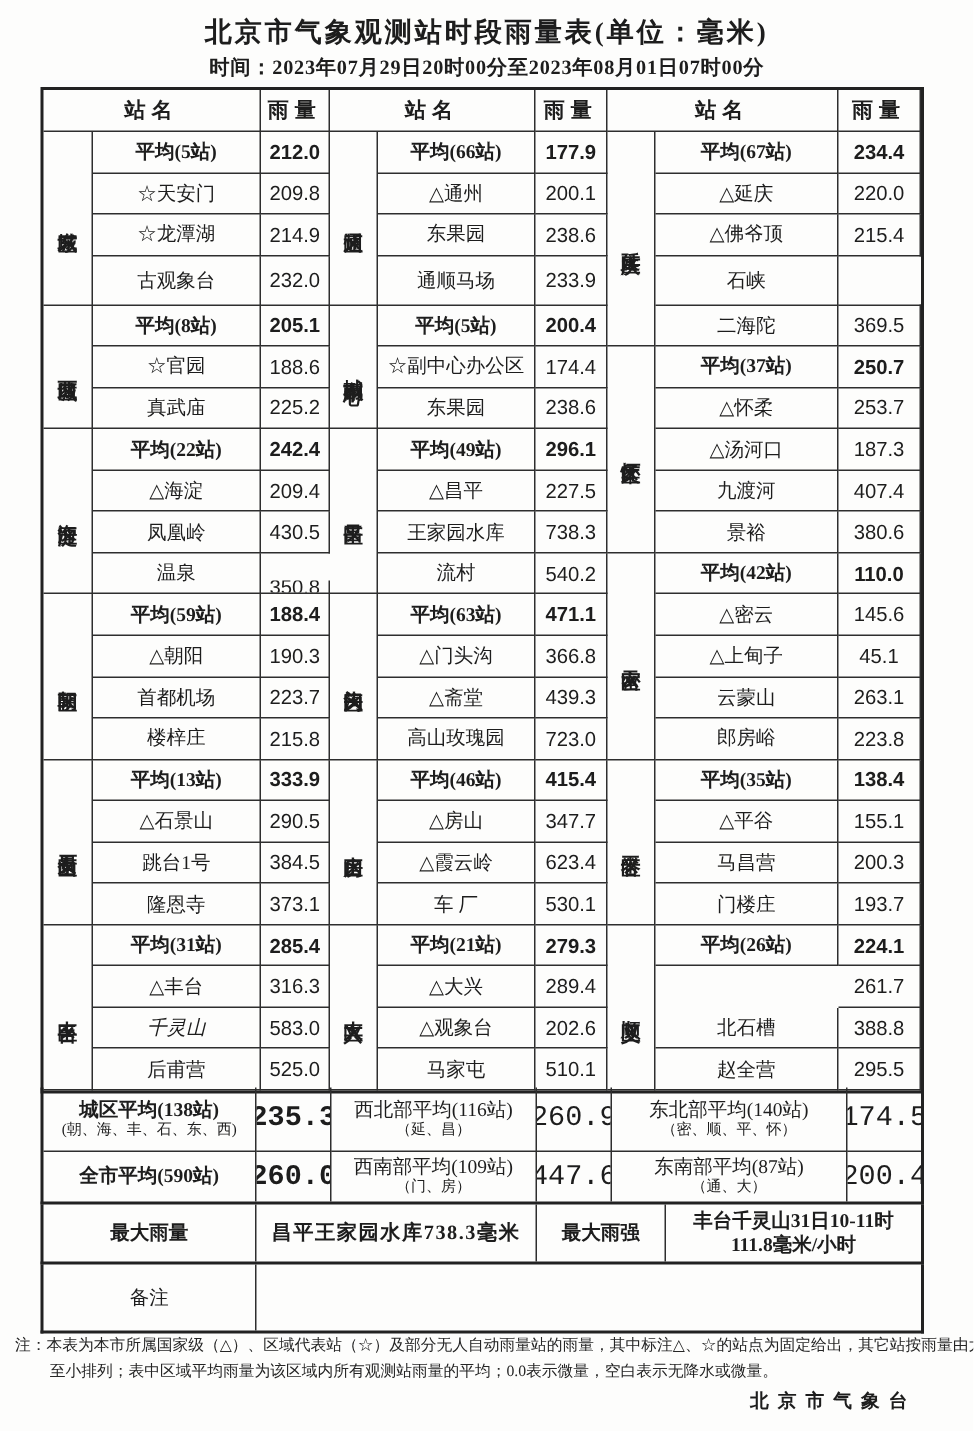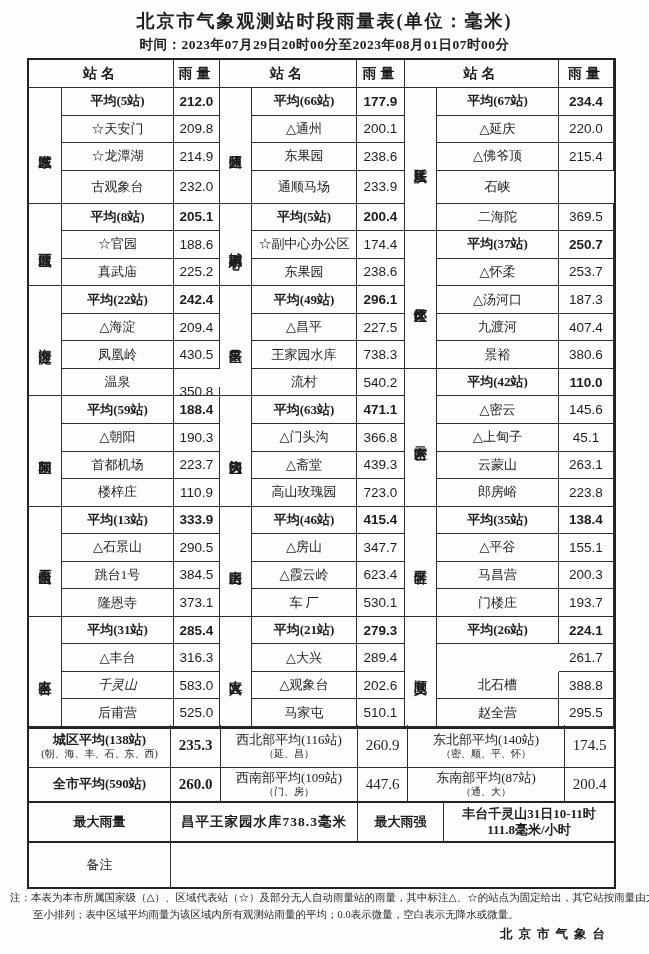--- a/index.html
+++ b/index.html
@@ -30,21 +30,21 @@
         border:2px solid #222;border-top:0;grid-template-columns:142px 187px 86px 170px;}
   .sumD{position:absolute;left:27px;top:843px;width:585px;height:44px;display:grid;
         border:2px solid #222;border-top:0;grid-template-columns:142px 443px;}
   .scell{border-right:1px solid #2e2e2e;border-bottom:1px solid #2e2e2e;
          display:flex;flex-direction:column;align-items:center;justify-content:center;
          font-size:13px;line-height:1.15;text-align:center;overflow:hidden;}
   .scell.last{border-right:0;}
   .nob{border-bottom:0;}
   .slabel{font-weight:bold;}
   .ssub{font-size:10px;}
-  .sval{font-family:Liberation Serif, serif;font-size:15px;}
+  .sval{font-family:Liberation Mono, monospace;font-size:19px;}
   .bold{font-weight:bold;}
   .cbold{font-weight:bold;font-size:13px;}
   .cvalue{font-weight:bold;font-size:13.5px;letter-spacing:1px;}
   .cintens{font-weight:bold;font-size:13px;line-height:1.2;white-space:normal;padding:0 4px;}
   .notes{position:absolute;left:10px;top:890px;width:630px;font-size:10.5px;line-height:1.6;
          color:#252525;padding-left:2.2em;text-indent:-2.2em;}
   .footer{position:absolute;right:38px;top:926px;font-size:12.5px;font-weight:bold;letter-spacing:6px;}
 </style>
 </head>
 <body>
@@ -90,21 +90,21 @@
       <div class="cell district" style="grid-area: 13 / 1 / span 4;">
         <span>朝阳区</span>
       </div>
       <div class="cell avg" style="grid-area: 13 / 2;">平均(59站)</div>
       <div class="cell rain avg" style="grid-area: 13 / 3;">188.4</div>
       <div class="cell " style="grid-area: 14 / 2;">△朝阳</div>
       <div class="cell rain" style="grid-area: 14 / 3;">190.3</div>
       <div class="cell " style="grid-area: 15 / 2;">首都机场</div>
       <div class="cell rain" style="grid-area: 15 / 3;">223.7</div>
       <div class="cell " style="grid-area: 16 / 2;">楼梓庄</div>
-      <div class="cell rain" style="grid-area: 16 / 3;">110.9</div>
+      <div class="cell rain" style="grid-area: 16 / 3;">215.8</div>
       <div class="cell district" style="grid-area: 17 / 1 / span 4;">
         <span>石景山区</span>
       </div>
       <div class="cell avg" style="grid-area: 17 / 2;">平均(13站)</div>
       <div class="cell rain avg" style="grid-area: 17 / 3;">333.9</div>
       <div class="cell " style="grid-area: 18 / 2;">△石景山</div>
       <div class="cell rain" style="grid-area: 18 / 3;">290.5</div>
       <div class="cell " style="grid-area: 19 / 2;">跳台1号</div>
       <div class="cell rain" style="grid-area: 19 / 3;">384.5</div>
       <div class="cell " style="grid-area: 20 / 2;">隆恩寺</div>

